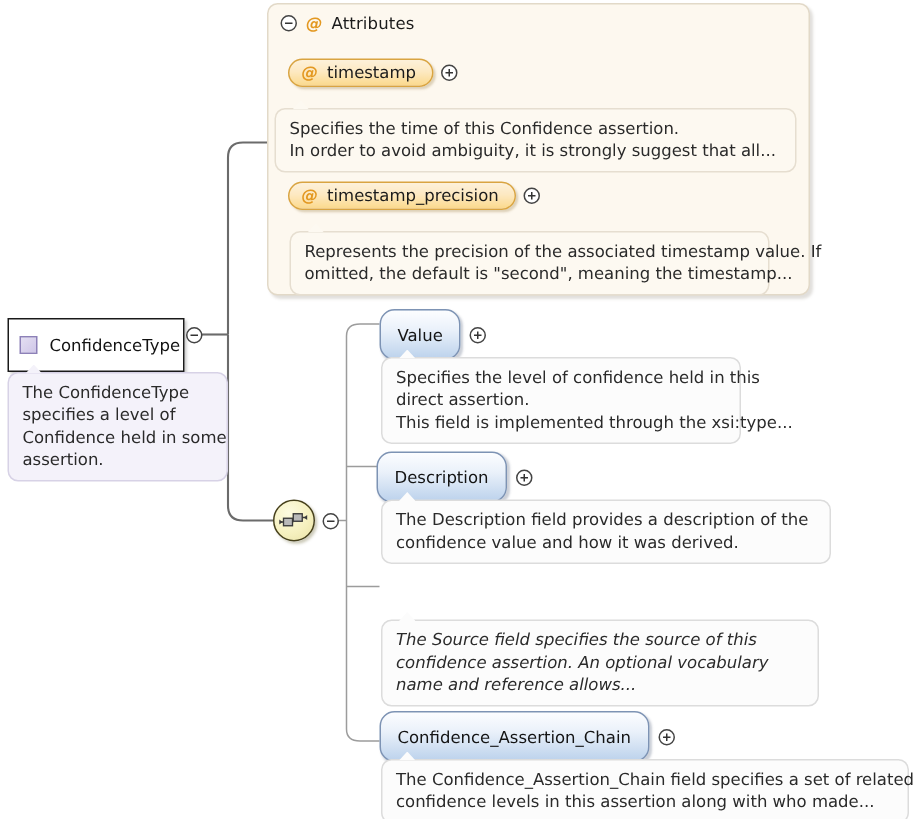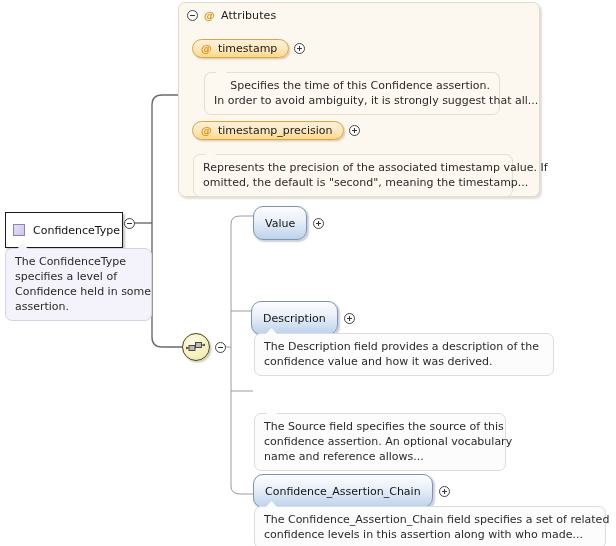--- a/index.html
+++ b/index.html
@@ -279,21 +279,21 @@
     </div>
 
     <div class="attr-row" style="left:13px; top:36px;">
       <span class="attr-pill">
         <span class="at-sign">@</span>
         <span>timestamp</span>
       </span>
       <span class="toggle plus"></span>
     </div>
 
-    <div class="bubble on-cream" style="left:25px; top:69px; width:296px;text-align:right;">Specifies the time of this Confidence assertion.
+    <div class="bubble on-cream" style="left:4px; top:69px; width:348px;">Specifies the time of this Confidence assertion.
 In order to avoid ambiguity, it is strongly suggest that all...</div>
 
     <div class="attr-row" style="left:13px; top:118px;">
       <span class="attr-pill">
         <span class="at-sign">@</span>
         <span>timestamp_precision</span>
       </span>
       <span class="toggle plus"></span>
     </div>
 
@@ -324,31 +324,34 @@
     </span>
     <span class="toggle"></span>
   </div>
 
   <div class="elem-row" style="left:253px; top:206px;">
     <span class="elem-pill">
       <span>Value</span>
     </span>
     <span class="toggle plus"></span>
   </div>
+  <div class="bubble" style="left:254px; top:238px; width:240px;">Specifies the level of confidence held in this
+direct assertion.
+This field is implemented through the xsi:type...</div>
 
   <div class="elem-row" style="left:251px; top:301px;">
     <span class="elem-pill">
       <span>Description</span>
     </span>
     <span class="toggle plus"></span>
   </div>
   <div class="bubble" style="left:254px; top:333px; width:300px;">The Description field provides a description of the
 confidence value and how it was derived.</div>
 
-  <div class="bubble" style="left:254px; top:413px; width:252px;">The Source field specifies the source of this
+  <div class="bubble" style="left:254px; top:413px; width:292px;font-style:italic;">The Source field specifies the source of this
 confidence assertion. An optional vocabulary
 name and reference allows...</div>
 
   <div class="elem-row" style="left:253px; top:474px;">
     <span class="elem-pill">
       <span>Confidence_Assertion_Chain</span>
     </span>
     <span class="toggle plus"></span>
   </div>
   <div class="bubble" style="left:254px; top:506px; width:352px;">The Confidence_Assertion_Chain field specifies a set of related

